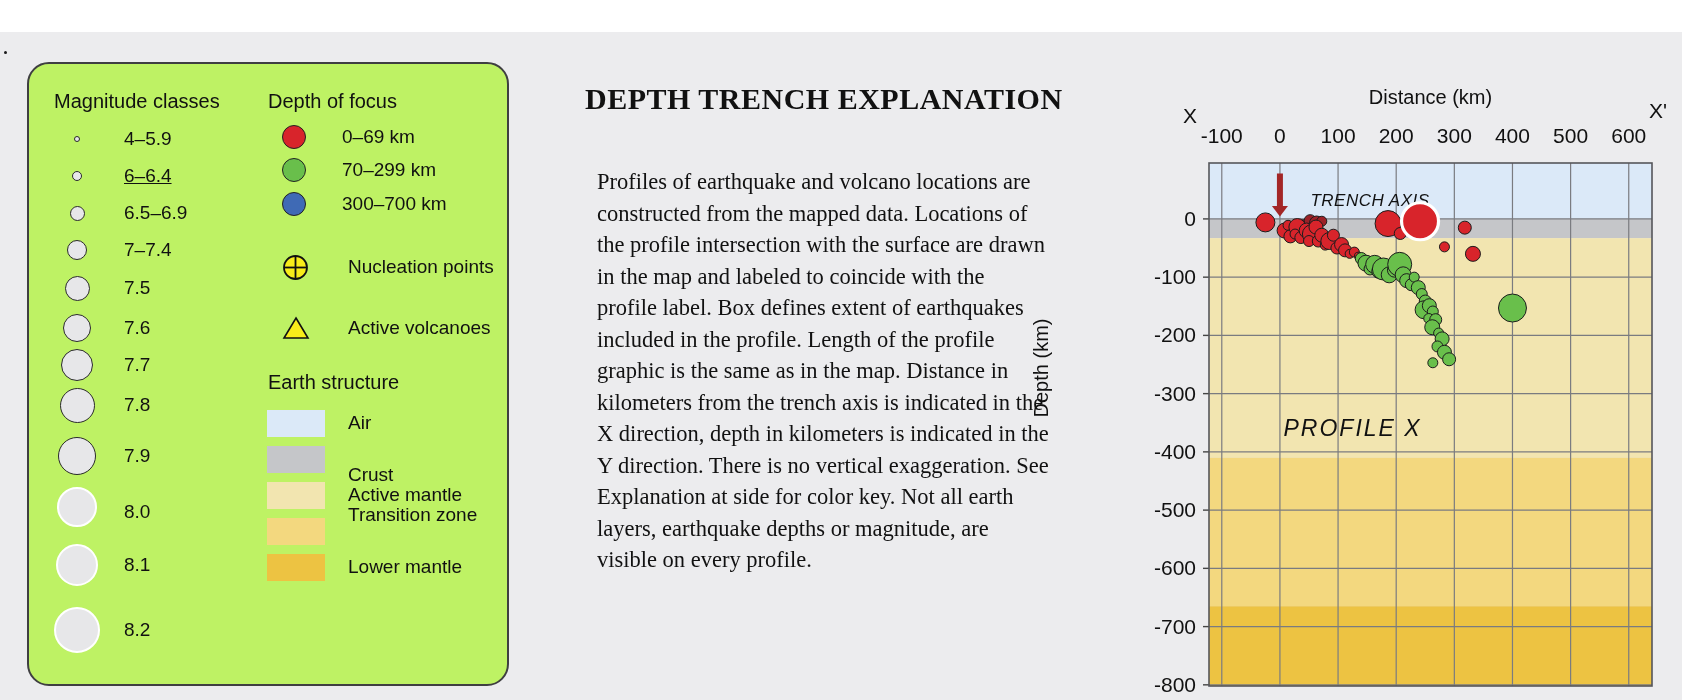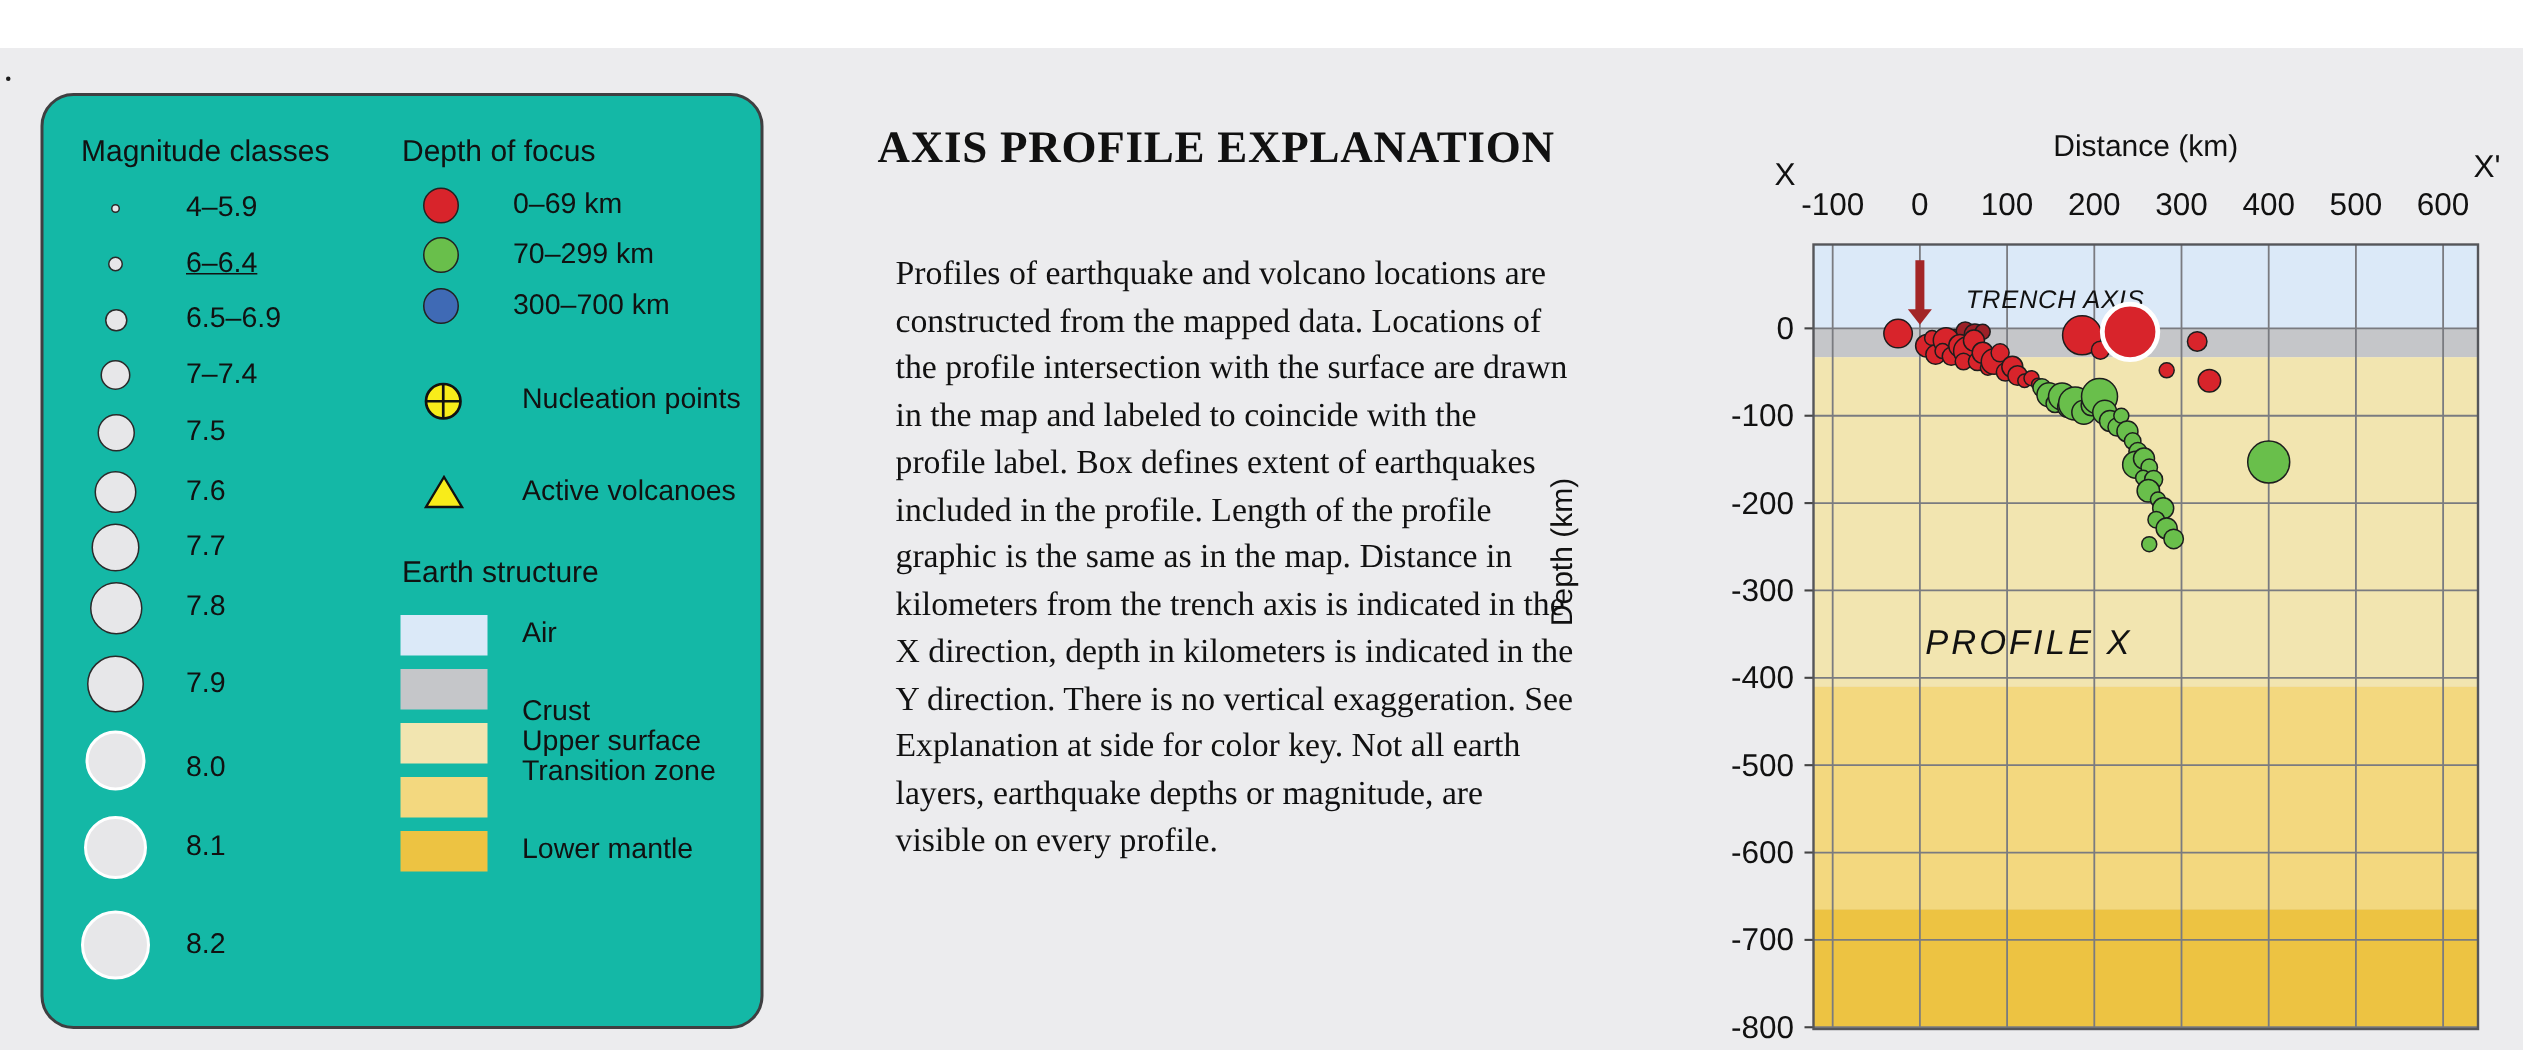--- a/index.html
+++ b/index.html
@@ -1,21 +1,21 @@
 <!DOCTYPE html>
 <html><head>
 <meta charset="utf-8">
 <style>
   html,body{margin:0;padding:0;}
   body{width:1694px;height:700px;position:relative;background:#ffffff;
        font-family:"Liberation Sans",sans-serif;overflow:hidden;}
   .panel{position:absolute;left:0;top:32px;width:1682px;height:668px;background:#ececee;}
   .stray-dot{position:absolute;left:4px;top:51px;width:3px;height:3px;background:#1a1a1a;border-radius:50%;}
   .legend-box{position:absolute;left:27px;top:62px;width:478px;height:620px;
-              border:2px solid #3f3f41;border-radius:22px;background:#14b8a6;}
+              border:2px solid #3f3f41;border-radius:22px;background:#bef264;}
   .legend-heading{position:absolute;font-size:20px;color:#111;white-space:nowrap;}
   .legend-label{position:absolute;font-size:19px;color:#111;line-height:26px;white-space:nowrap;}
   .mag-circle{position:absolute;background:#e7e7e9;border:1px solid #2a2a2a;border-radius:50%;box-sizing:border-box;}
   .mag-circle.white-rim{border:2px solid #ffffff;}
   .focus-circle{position:absolute;width:24px;height:24px;border:1px solid #222;border-radius:50%;box-sizing:border-box;}
   .swatch{position:absolute;width:58px;height:27px;}
   .sym{position:absolute;}
   .explain-title{position:absolute;left:585px;top:82px;width:520px;
                  font-family:"Liberation Serif",serif;font-weight:bold;font-size:30px;
                  letter-spacing:.5px;color:#111;white-space:nowrap;}
@@ -72,28 +72,28 @@
     <div class="sym" style="left:253px;top:252px;"><svg width="28" height="24" viewBox="0 0 28 24">
   <polygon points="14,2 26,22 2,22" fill="#f8ec1a" stroke="#111" stroke-width="1.6"></polygon>
       </svg></div>
     <div class="legend-label" style="left:319px;top:190px;">Nucleation points</div>
     <div class="legend-label" style="left:319px;top:251px;">Active volcanoes</div>
     <div class="swatch" style="left:238px;top:345.5px;background:#dbe9f8;"></div>
     <div class="legend-label" style="left:319px;top:346px;">Air</div>
     <div class="swatch" style="left:238px;top:381.5px;background:#c5c6c9;"></div>
     <div class="legend-label" style="left:319px;top:382px;margin-top:16px;">Crust</div>
     <div class="swatch" style="left:238px;top:417.5px;background:#f2e5b0;"></div>
-    <div class="legend-label" style="left:319px;top:418px;">Upper surface</div>
+    <div class="legend-label" style="left:319px;top:418px;">Active mantle</div>
     <div class="swatch" style="left:238px;top:453.5px;background:#f3d87f;"></div>
     <div class="legend-label" style="left:319px;top:438px;">Transition zone</div>
     <div class="swatch" style="left:238px;top:489.5px;background:#edc342;"></div>
     <div class="legend-label" style="left:319px;top:490px;">Lower mantle</div>
   </div>
 
-<div class="explain-title">AXIS PROFILE EXPLANATION</div>
+<div class="explain-title">DEPTH TRENCH EXPLANATION</div>
 <div class="explain-body">Profiles of earthquake and volcano locations are constructed from the mapped data. Locations of the profile intersection with the surface are drawn in the map and labeled to coincide with the profile label. Box defines extent of earthquakes included in the profile. Length of the profile graphic is the same as in the map. Distance in kilometers from the trench axis is indicated in the X direction, depth in kilometers is indicated in the Y direction. There is no vertical exaggeration. See Explanation at side for color key. Not all earth layers, earthquake depths or magnitude, are visible on every profile.</div>
 
 <svg id="chart-svg" width="664" height="640" viewBox="0 0 664 640">
     <rect x="179" y="103" width="443" height="55.910913140311806" fill="#dbe9f8"></rect>
     <rect x="179" y="158.9109131403118" width="443" height="19.219376391982195" fill="#c5c6c9"></rect>
     <rect x="179" y="178.130289532294" width="443" height="219.5668151447661" fill="#f2e5b0"></rect>
     <rect x="179" y="397.6971046770601" width="443" height="148.51336302895322" fill="#f3d87f"></rect>
     <rect x="179" y="546.2104677060133" width="443" height="79.78953229398667" fill="#edc342"></rect>
     <line x1="191.79002624671915" y1="103" x2="191.79002624671915" y2="626" stroke="#7a7b80" stroke-width="1.2"></line>
     <line x1="249.92650918635172" y1="103" x2="249.92650918635172" y2="626" stroke="#7a7b80" stroke-width="1.2"></line>

